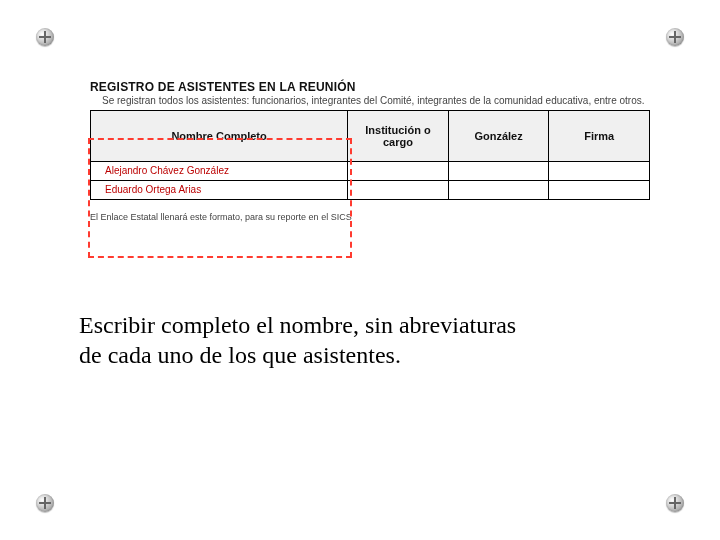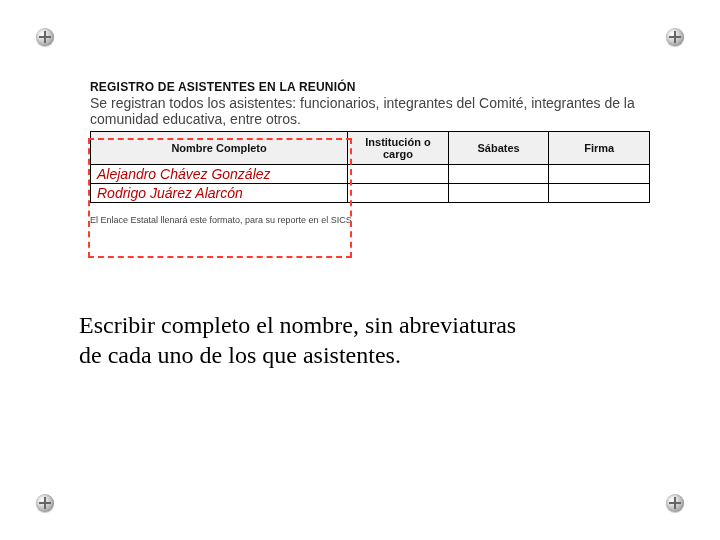--- a/index.html
+++ b/index.html
@@ -7,24 +7,24 @@
   .screw{position:absolute;width:18px;height:18px;border-radius:50%;background:radial-gradient(circle at 35% 35%,#fff 0%,#ddd 30%,#aaa 70%,#888 100%);box-shadow:0 1px 1px rgba(0,0,0,.25),inset 0 0 2px rgba(0,0,0,.3);}
   .screw::before,.screw::after{content:"";position:absolute;background:#666;}
   .screw::before{left:3px;right:3px;top:8px;height:2px;}
   .screw::after{top:3px;bottom:3px;left:8px;width:2px;}
   .screw.tl{top:28px;left:36px;}
   .screw.tr{top:28px;right:36px;}
   .screw.bl{bottom:28px;left:36px;}
   .screw.br{bottom:28px;right:36px;}
   .form{position:absolute;left:90px;top:80px;width:560px;font-family:Arial,Helvetica,sans-serif;}
   .form-title{font-size:12px;font-weight:700;color:#111;letter-spacing:.2px;}
-  .form-sub{font-size:14px;color:#444;margin-top:1px;}
+  .form-sub{font-size:10px;color:#444;margin-top:1px;margin-left:12px;}
   table.reg{border-collapse:collapse;width:100%;margin-top:4px;table-layout:fixed;}
-  table.reg th{font-size:11px;font-weight:700;color:#111;padding:4px 6px;background:#f0f0f0;border:1px solid #000;text-align:center;vertical-align:middle;}
-  table.reg td{font-size:14px;color:#b00;padding:3px 6px;border:1px solid #000;height:12px;line-height:12px;font-style:italic;}
+  table.reg th{font-size:11px;font-weight:700;color:#111;padding:13px 6px;background:#f0f0f0;border:1px solid #000;text-align:center;vertical-align:middle;}
+  table.reg td{font-size:10px;color:#b00;padding:3px 14px;border:1px solid #000;height:12px;line-height:12px;}
   .col-n{width:46%;}
   .col-i{width:18%;}
   .col-t{width:18%;}
   .col-f{width:18%;}
   .highlight-box{position:absolute;border:2px dashed #ff3b30;pointer-events:none;}
   .form-foot{font-size:9px;color:#444;margin-top:12px;}
   .caption{position:absolute;left:79px;top:310px;width:560px;font-family:Georgia,'Times New Roman',serif;font-size:24px;line-height:1.25;color:#000;}
 </style>
 </head>
 <body>
@@ -43,33 +43,33 @@
       <colgroup>
         <col class="col-n">
           <col class="col-i">
           <col class="col-t">
           <col class="col-f">
       </colgroup>
       <thead>
         <tr>
           <th>Nombre Completo</th>
           <th>Institución o cargo</th>
-          <th>Sábates</th>
+          <th>González</th>
           <th>Firma</th>
         </tr>
       </thead>
       <tbody>
         <tr>
           <td>Alejandro Chávez González</td>
           <td></td>
           <td></td>
           <td></td>
         </tr>
         <tr>
-          <td>Rodrigo Juárez Alarcón</td>
+          <td>Eduardo Ortega Arias</td>
           <td></td>
           <td></td>
           <td></td>
         </tr>
       </tbody>
     </table>
 
     <div class="highlight-box" style="left:-2px;top:58px;width:260px;height:116px;"></div>
 
     <div class="form-foot">El Enlace Estatal llenará este formato, para su reporte en el SICS</div>

